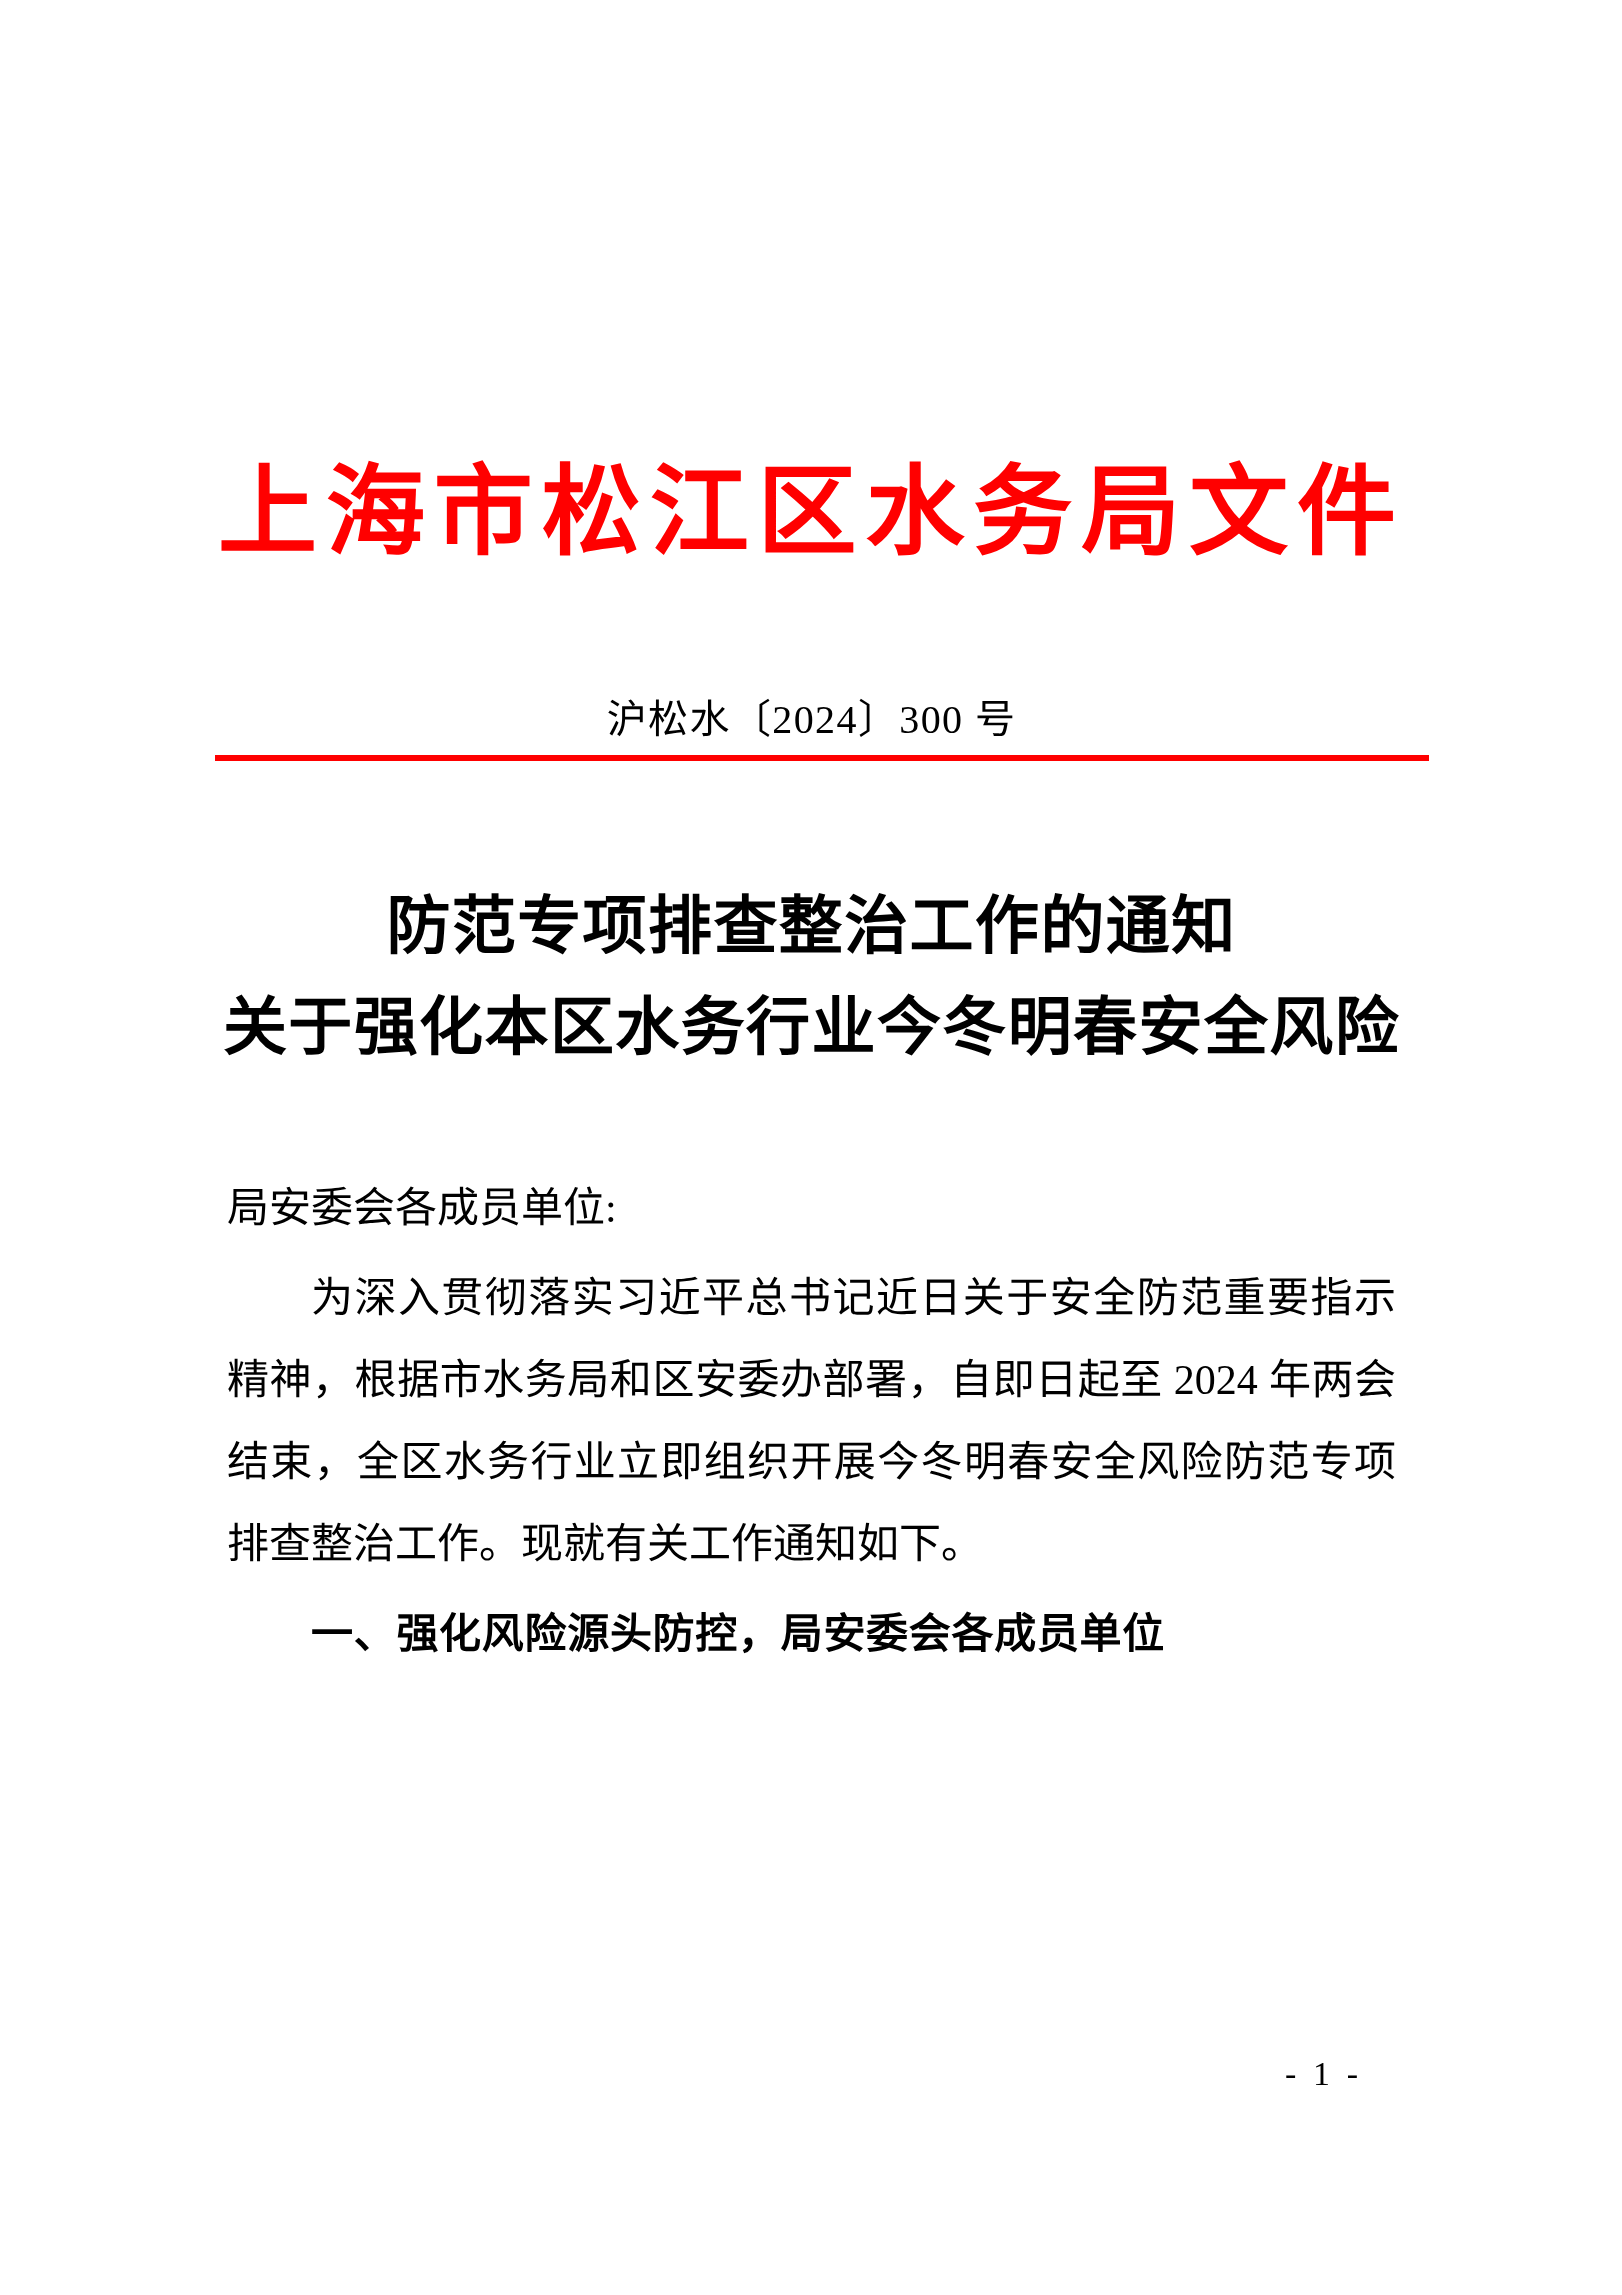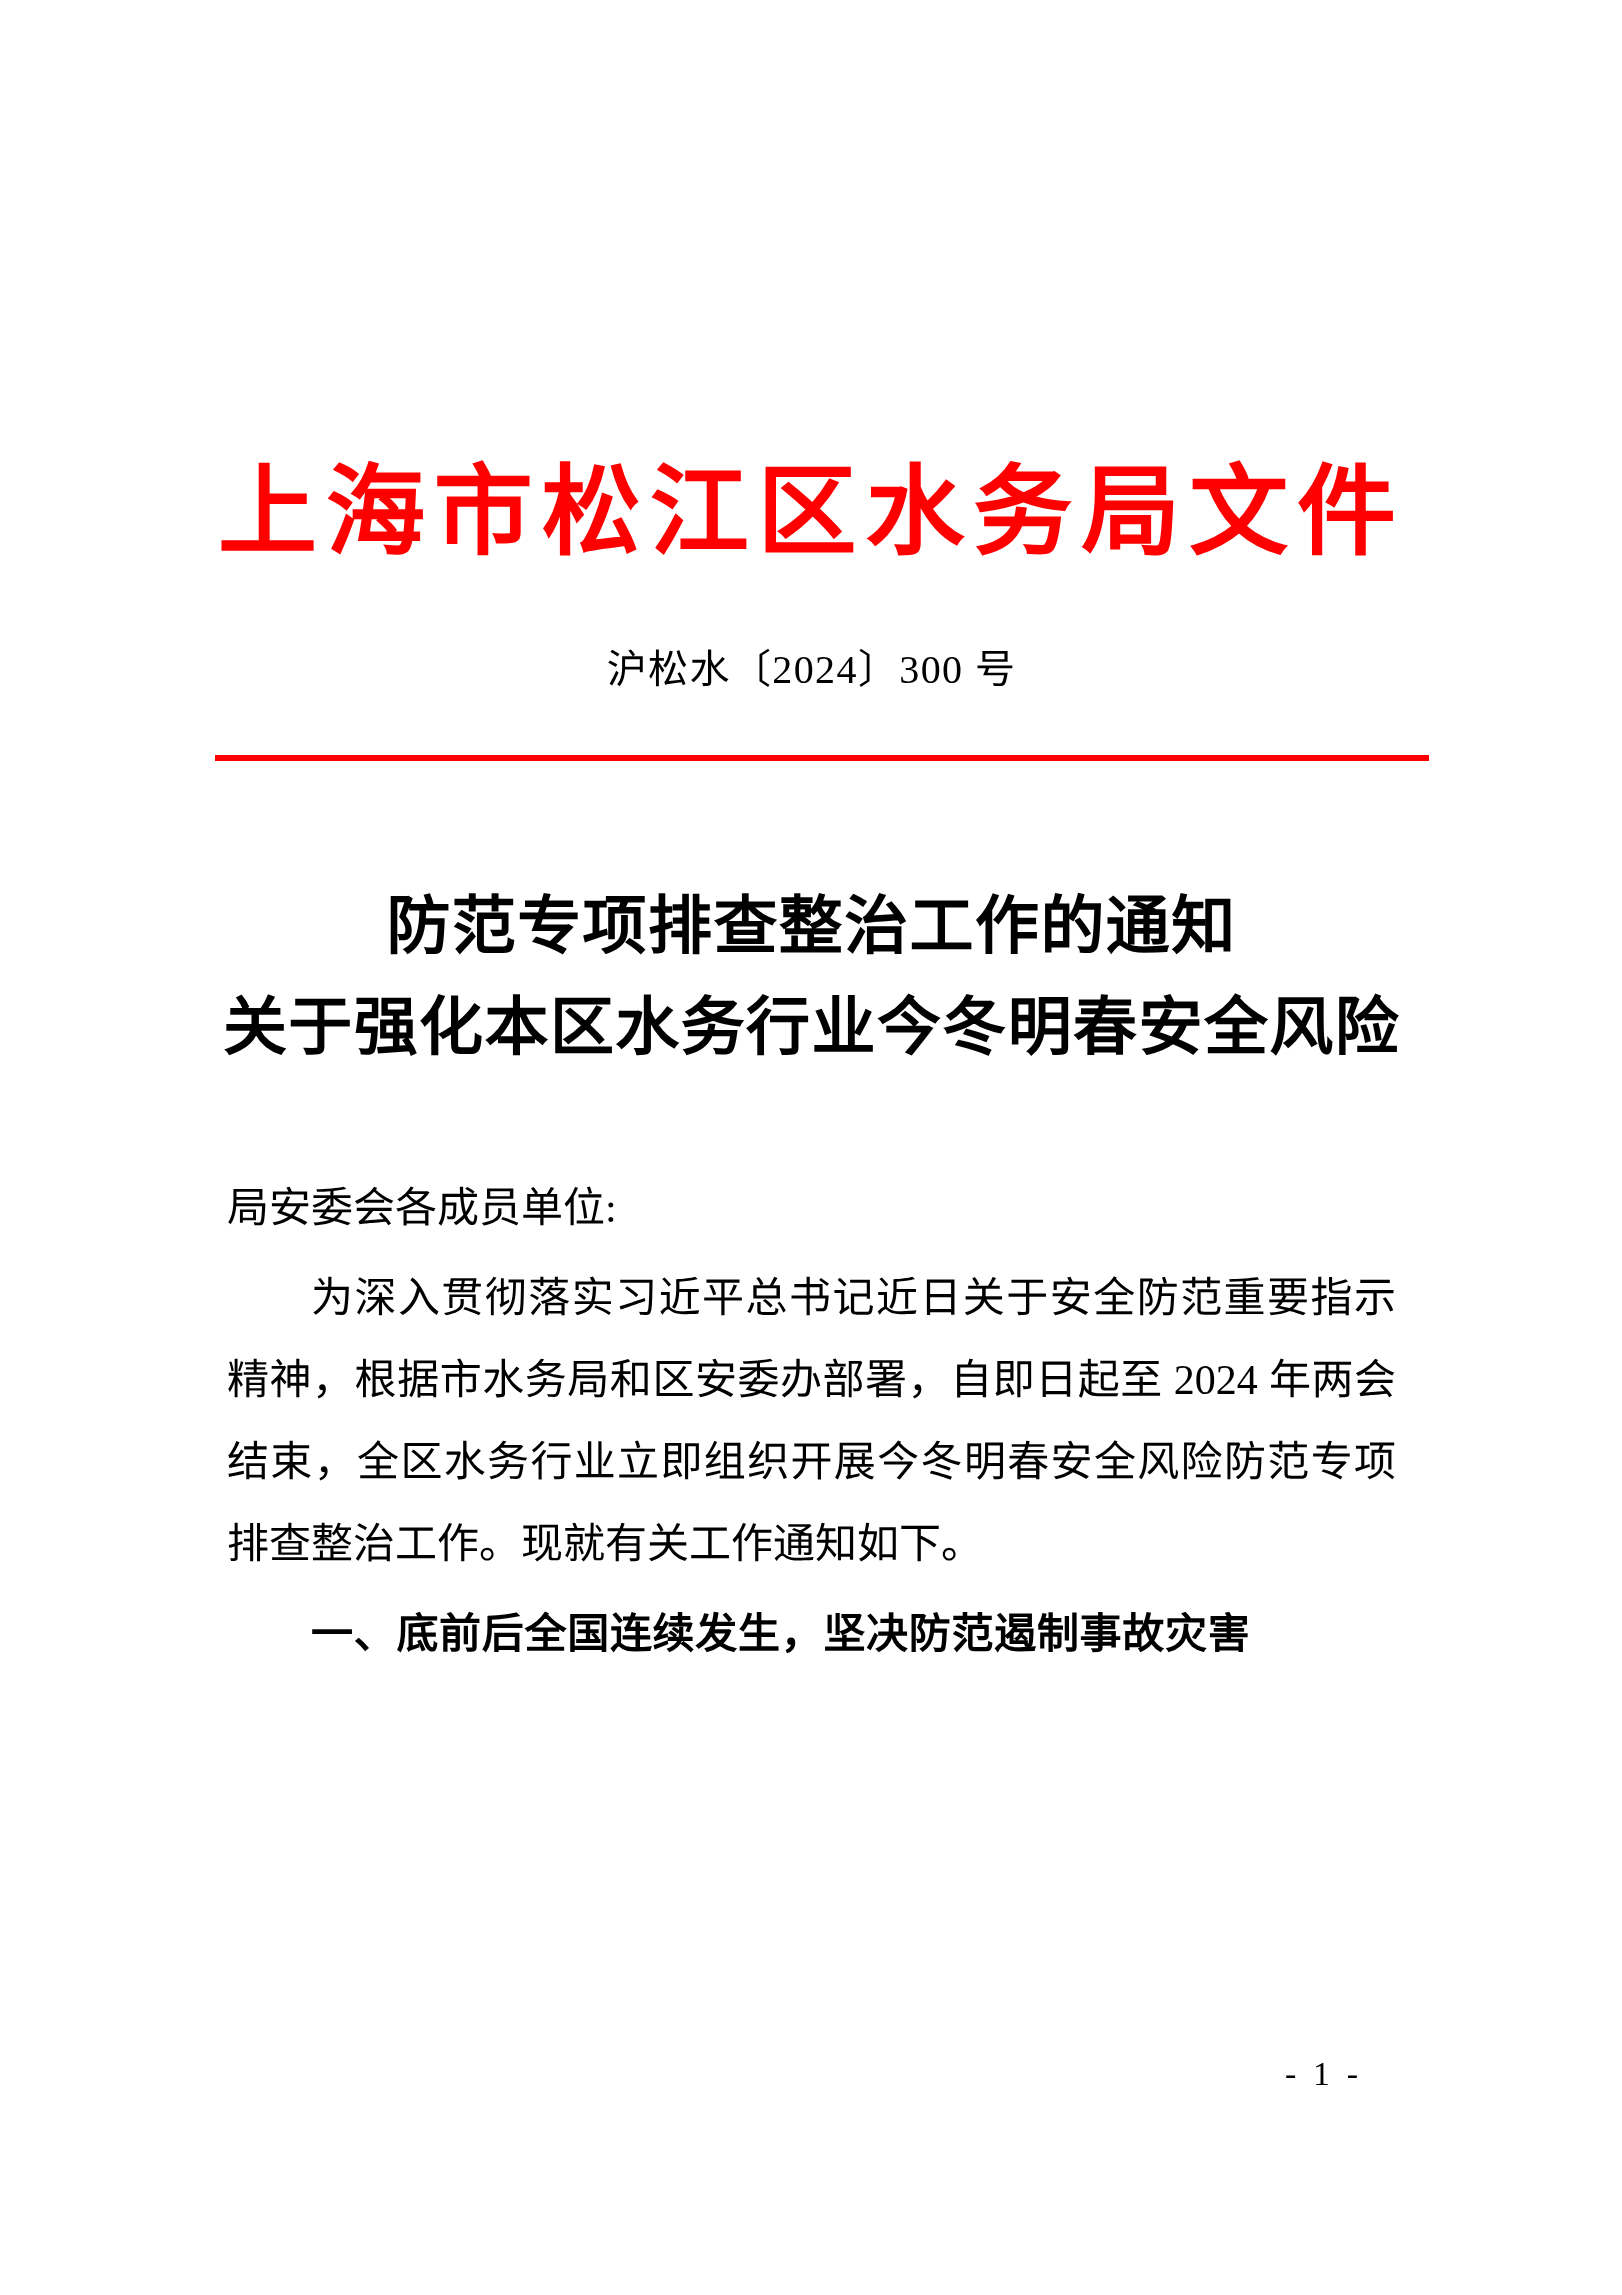--- a/index.html
+++ b/index.html
@@ -30,21 +30,21 @@
     font-weight: 900;
     letter-spacing: 8.9px;
     color: #ff0000;
     font-family: "Liberation Serif", "DejaVu Serif", serif;
     white-space: nowrap;
   }
 
   
   .doc-number {
     position: absolute;
-    top: 646px;
+    top: 696px;
     left: 0;
     right: 0;
     text-align: center;
     font-size: 40px;
     line-height: 48px;
     color: #000000;
     letter-spacing: 1.4px;
   }
 
   
@@ -129,19 +129,19 @@
   <div class="red-divider"></div>
 
   <h2 class="doc-title">
     <span class="title-line">防范专项排查整治工作的通知</span>
     <span class="title-line">关于强化本区水务行业今冬明春安全风险</span>
   </h2>
 
   <section class="body-text">
     <p class="salutation">局安委会各成员单位:</p>
     <p class="para">为深入贯彻落实习近平总书记近日关于安全防范重要指示精神，根据市水务局和区安委办部署，自即日起至 2024 年两会结束，全区水务行业立即组织开展今冬明春安全风险防范专项排查整治工作。现就有关工作通知如下。</p>
-    <p class="para heading">一、底前后全国连续发生，坚决防范遏制事故灾害</p>
+    <p class="para heading">一、强化风险源头防控，局安委会各成员单位</p>
   </section>
 
   <div class="page-number">- 1 -</div>
 
 </div>
 
 
 </body></html>

